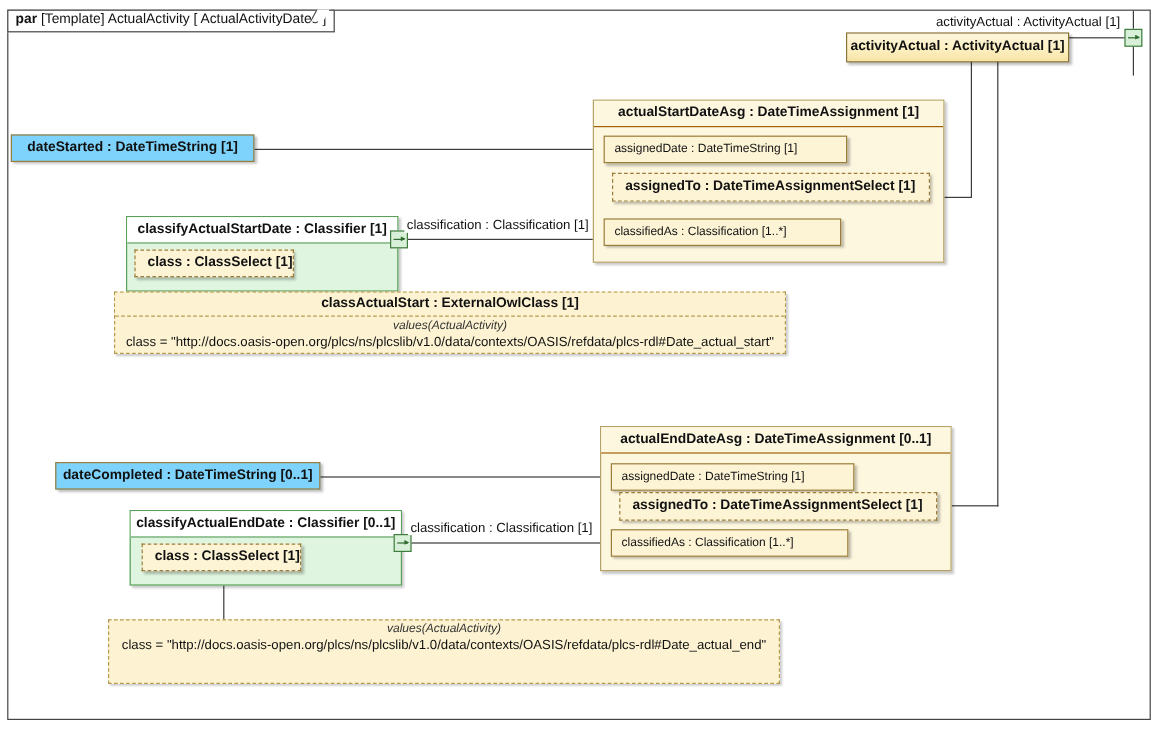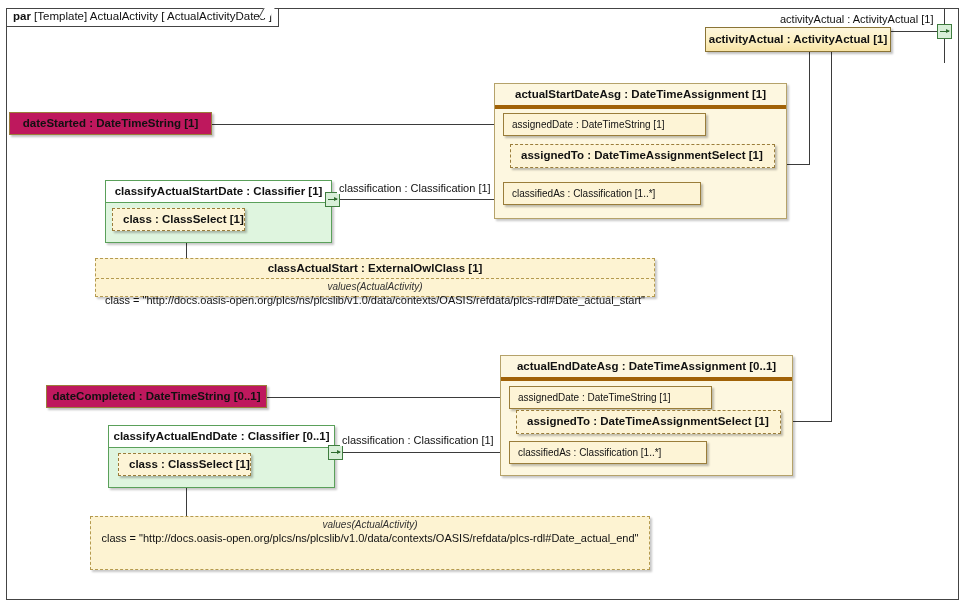--- a/index.html
+++ b/index.html
@@ -13,21 +13,21 @@
   .frame-tab .kw{font-weight:bold;}
   .frame-tab-corner{position:absolute;width:10px;height:10px;border-left:1px solid #444;
      background:#fff;transform:skewX(-28deg);}
 
   
   .part{position:absolute;box-sizing:border-box;box-shadow:2px 2px 2px rgba(0,0,0,.22);}
   .part-title{font-weight:bold;font-size:11.5px;color:#111;text-align:center;line-height:20px;white-space:nowrap;}
 
   
   .asg{background:#fdf7e0;border:1px solid #b5a26a;}
-  .asg > .hdr{height:21px;border-bottom:4px solid #a16207;background:#fdf7e0;}
+  .asg > .hdr{height:21px;border-bottom:1px solid #a16207;background:#fdf7e0;}
 
   
   .clsf{background:#dff5df;border:1px solid #5aa05a;}
   .clsf > .hdr{height:21px;border-bottom:1px solid #5aa05a;background:#ffffff;}
 
   
   .pin{position:absolute;box-sizing:border-box;background:#fdf4d6;border:1px solid #9a7d3a;
        box-shadow:2px 2px 2px rgba(0,0,0,.25);}
   .pin .lbl{font-weight:normal;font-size:10px;color:#111;line-height:21px;padding-left:8px;white-space:nowrap;}
 
@@ -36,21 +36,21 @@
        box-shadow:2px 2px 2px rgba(0,0,0,.25);}
   .pin-dashed .lbl{font-weight:bold;font-size:11.5px;color:#111;line-height:21px;padding-left:10px;white-space:nowrap;}
 
   
   .grad{position:absolute;box-sizing:border-box;
         background:linear-gradient(to bottom,#fdf6dc 0%,#fdf0c2 55%,#f7e3a4 100%);
         border:1px solid #8a7436;box-shadow:2px 2px 2px rgba(0,0,0,.25);}
   .grad .lbl{font-weight:bold;font-size:11.5px;color:#111;line-height:23px;text-align:center;white-space:nowrap;}
 
   
-  .edgepin{position:absolute;box-sizing:border-box;background:#be185d;border:1px solid #9a7d3a;
+  .edgepin{position:absolute;box-sizing:border-box;background:#7dd3fc;border:1px solid #9a7d3a;
         box-shadow:2px 2px 2px rgba(0,0,0,.25);}
   .edgepin .lbl{font-weight:bold;font-size:11.5px;color:#111;line-height:21px;text-align:center;white-space:nowrap;}
 
   
   .note{position:absolute;box-sizing:border-box;background:#fdf3d2;border:1px dashed #b59a4e;
         box-shadow:2px 2px 2px rgba(0,0,0,.22);}
   .note .nhdr{height:19px;border-bottom:1px dashed #b59a4e;background:#fdf3d2;
         font-weight:bold;font-size:11.5px;line-height:19px;text-align:center;color:#111;}
   .note .nbody{padding:2px 4px 3px 4px;text-align:center;}
   .note .stereo{font-style:italic;font-size:10px;color:#333;line-height:12px;}
@@ -141,21 +141,21 @@
     </div>
   </div>
   <div class="pin-dashed" style="left:112px;top:208px;width:133px;height:23px;">
     <div class="lbl">class : ClassSelect [1]</div>
   </div>
   <div class="port" style="left:325px;top:192px;">
     <span class="ar"></span>
   </div>
   <div class="elabel" style="left:337px;top:182px;">classification : Classification [1]</div>
 
-  <div class="note" style="left:95px;top:258px;width:560px;height:39px;">
+  <div class="note" style="left:95px;top:243px;width:560px;height:52px;">
     <div class="nhdr">classActualStart : ExternalOwlClass [1]</div>
     <div class="nbody">
       <div class="stereo">values(ActualActivity)</div>
       <div class="val">class = "http://docs.oasis-open.org/plcs/ns/plcslib/v1.0/data/contexts/OASIS/refdata/plcs-rdl#Date_actual_start"</div>
     </div>
   </div>
 
   <div class="part asg" style="left:500px;top:355px;width:293px;height:121px;">
     <div class="hdr">
       <div class="part-title">actualEndDateAsg : DateTimeAssignment [0..1]</div>

